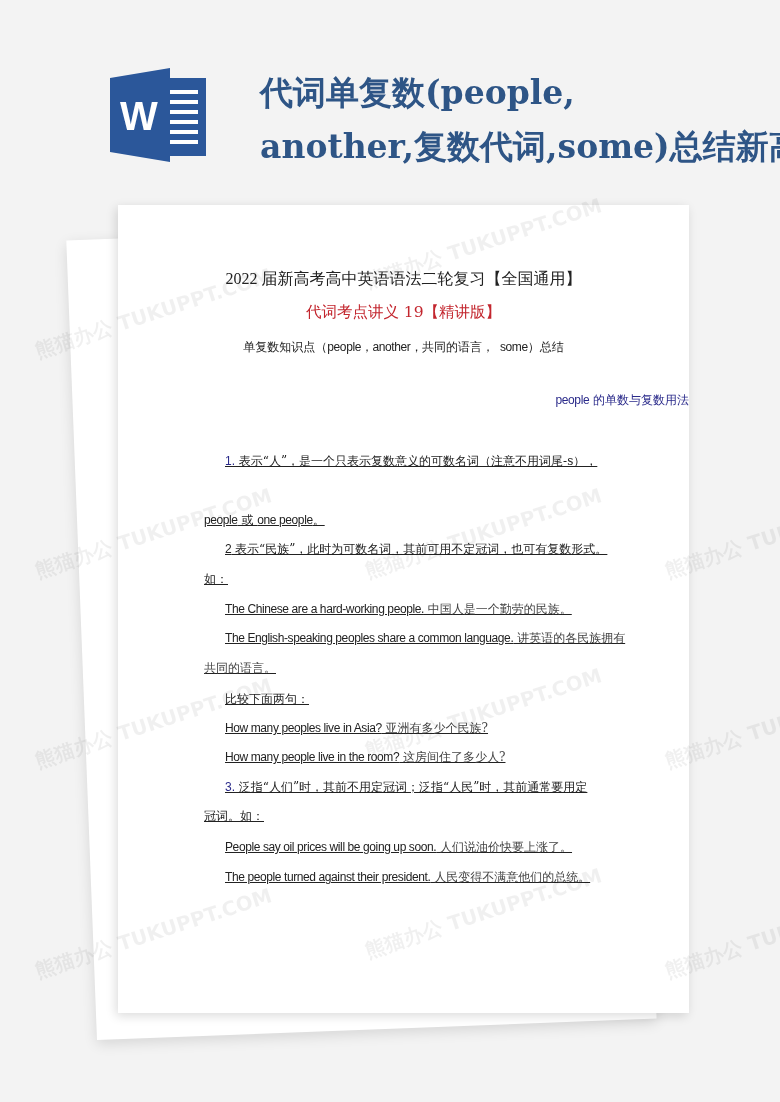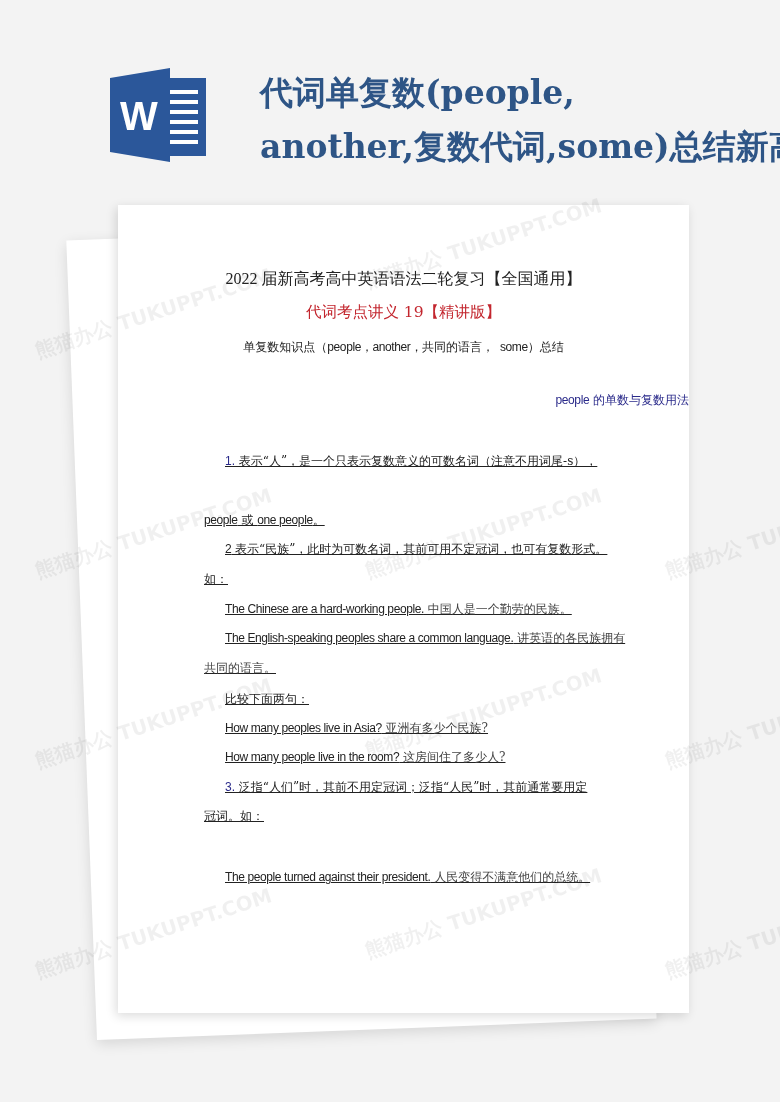--- a/index.html
+++ b/index.html
@@ -118,20 +118,23 @@
   </div>
   <div class="line indent" style="top:544px">
     <span class="en">How many people live in the room?</span><span class="cn gray-cn"> 这房间住了多少人?</span>
   </div>
   <div class="line indent" style="top:574px">
     <span class="num">3.</span><span class="cn"> 泛指“人们”时，其前不用定冠词；泛指“人民”时，其前通常要用定</span>
   </div>
   <div class="line" style="top:603px">
     <span class="cn">冠词。如：</span>
   </div>
+  <div class="line indent" style="top:634px">
+    <span class="en">People say oil prices will be going up soon.</span><span class="cn gray-cn"> 人们说油价快要上涨了。</span>
+  </div>
   <div class="line indent" style="top:664px">
     <span class="en">The people turned against their president.</span><span class="cn gray-cn"> 人民变得不满意他们的总统。</span>
   </div>
 </div>
 
 <div class="watermark" style="left:30px;top:300px">熊猫办公 TUKUPPT.COM</div>
 <div class="watermark" style="left:360px;top:230px">熊猫办公 TUKUPPT.COM</div>
 <div class="watermark" style="left:30px;top:520px">熊猫办公 TUKUPPT.COM</div>
 <div class="watermark" style="left:360px;top:520px">熊猫办公 TUKUPPT.COM</div>
 <div class="watermark" style="left:660px;top:520px">熊猫办公 TUKUPPT.COM</div>

